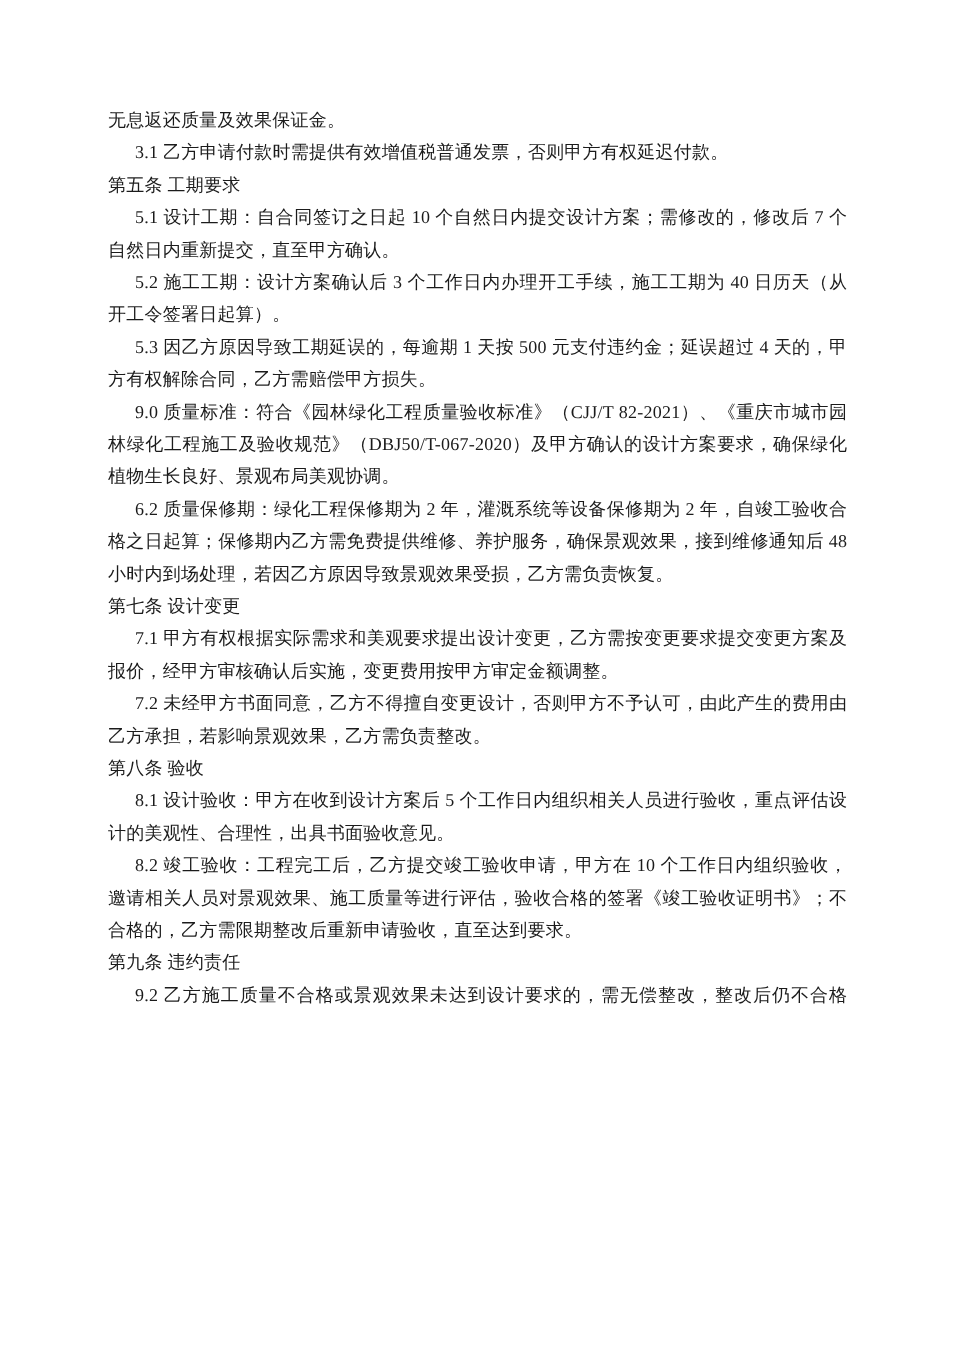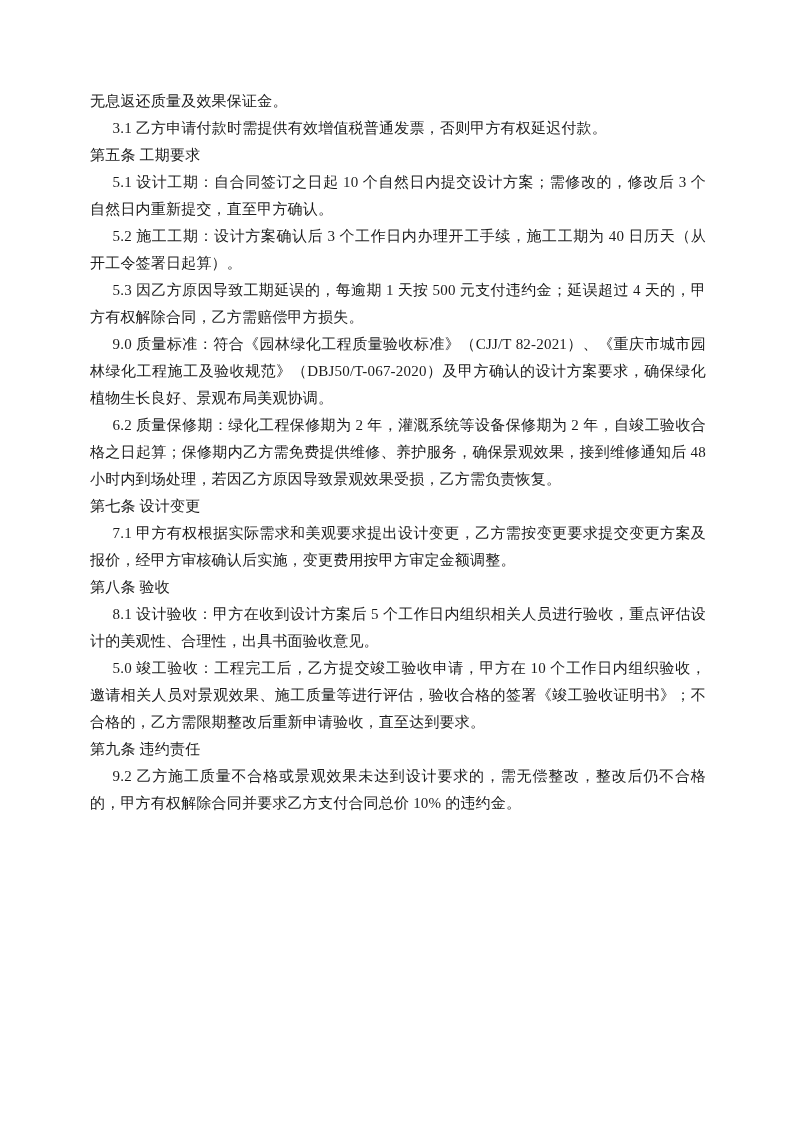--- a/index.html
+++ b/index.html
@@ -53,26 +53,27 @@
   }
 </style>
 </head>
 <body>
 
 <div class="page">
   <div class="content">
       <p class="continuation">无息返还质量及效果保证金。</p>
       <p class="clause">3.1 乙方申请付款时需提供有效增值税普通发票，否则甲方有权延迟付款。</p>
       <p class="heading">第五条 工期要求</p>
-      <p class="clause">5.1 设计工期：自合同签订之日起 10 个自然日内提交设计方案；需修改的，修改后 3 个自然日内重新提交，直至甲方确认。</p>
+      <p class="clause">5.1 设计工期：自合同签订之日起 10 个自然日内提交设计方案；需修改的，修改后 7 个自然日内重新提交，直至甲方确认。</p>
       <p class="clause">5.2 施工工期：设计方案确认后 3 个工作日内办理开工手续，施工工期为 40 日历天（从开工令签署日起算）。</p>
       <p class="clause">5.3 因乙方原因导致工期延误的，每逾期 1 天按 500 元支付违约金；延误超过 4 天的，甲方有权解除合同，乙方需赔偿甲方损失。</p>
       <p class="clause">9.0 质量标准：符合《园林绿化工程质量验收标准》（CJJ/T 82-2021）、《重庆市城市园林绿化工程施工及验收规范》（DBJ50/T-067-2020）及甲方确认的设计方案要求，确保绿化植物生长良好、景观布局美观协调。</p>
       <p class="clause">6.2 质量保修期：绿化工程保修期为 2 年，灌溉系统等设备保修期为 2 年，自竣工验收合格之日起算；保修期内乙方需免费提供维修、养护服务，确保景观效果，接到维修通知后 48 小时内到场处理，若因乙方原因导致景观效果受损，乙方需负责恢复。</p>
       <p class="heading">第七条 设计变更</p>
       <p class="clause">7.1 甲方有权根据实际需求和美观要求提出设计变更，乙方需按变更要求提交变更方案及报价，经甲方审核确认后实施，变更费用按甲方审定金额调整。</p>
+      <p class="clause">7.2 未经甲方书面同意，乙方不得擅自变更设计，否则甲方不予认可，由此产生的费用由乙方承担，若影响景观效果，乙方需负责整改。</p>
       <p class="heading">第八条 验收</p>
       <p class="clause">8.1 设计验收：甲方在收到设计方案后 5 个工作日内组织相关人员进行验收，重点评估设计的美观性、合理性，出具书面验收意见。</p>
-      <p class="clause">5.0 竣工验收：工程完工后，乙方提交竣工验收申请，甲方在 10 个工作日内组织验收，邀请相关人员对景观效果、施工质量等进行评估，验收合格的签署《竣工验收证明书》；不合格的，乙方需限期整改后重新申请验收，直至达到要求。</p>
+      <p class="clause">8.2 竣工验收：工程完工后，乙方提交竣工验收申请，甲方在 10 个工作日内组织验收，邀请相关人员对景观效果、施工质量等进行评估，验收合格的签署《竣工验收证明书》；不合格的，乙方需限期整改后重新申请验收，直至达到要求。</p>
       <p class="heading">第九条 违约责任</p>
       <p class="clause">9.2 乙方施工质量不合格或景观效果未达到设计要求的，需无偿整改，整改后仍不合格的，甲方有权解除合同并要求乙方支付合同总价 10% 的违约金。</p>
     </div>
 </div>
 
 </body></html>

